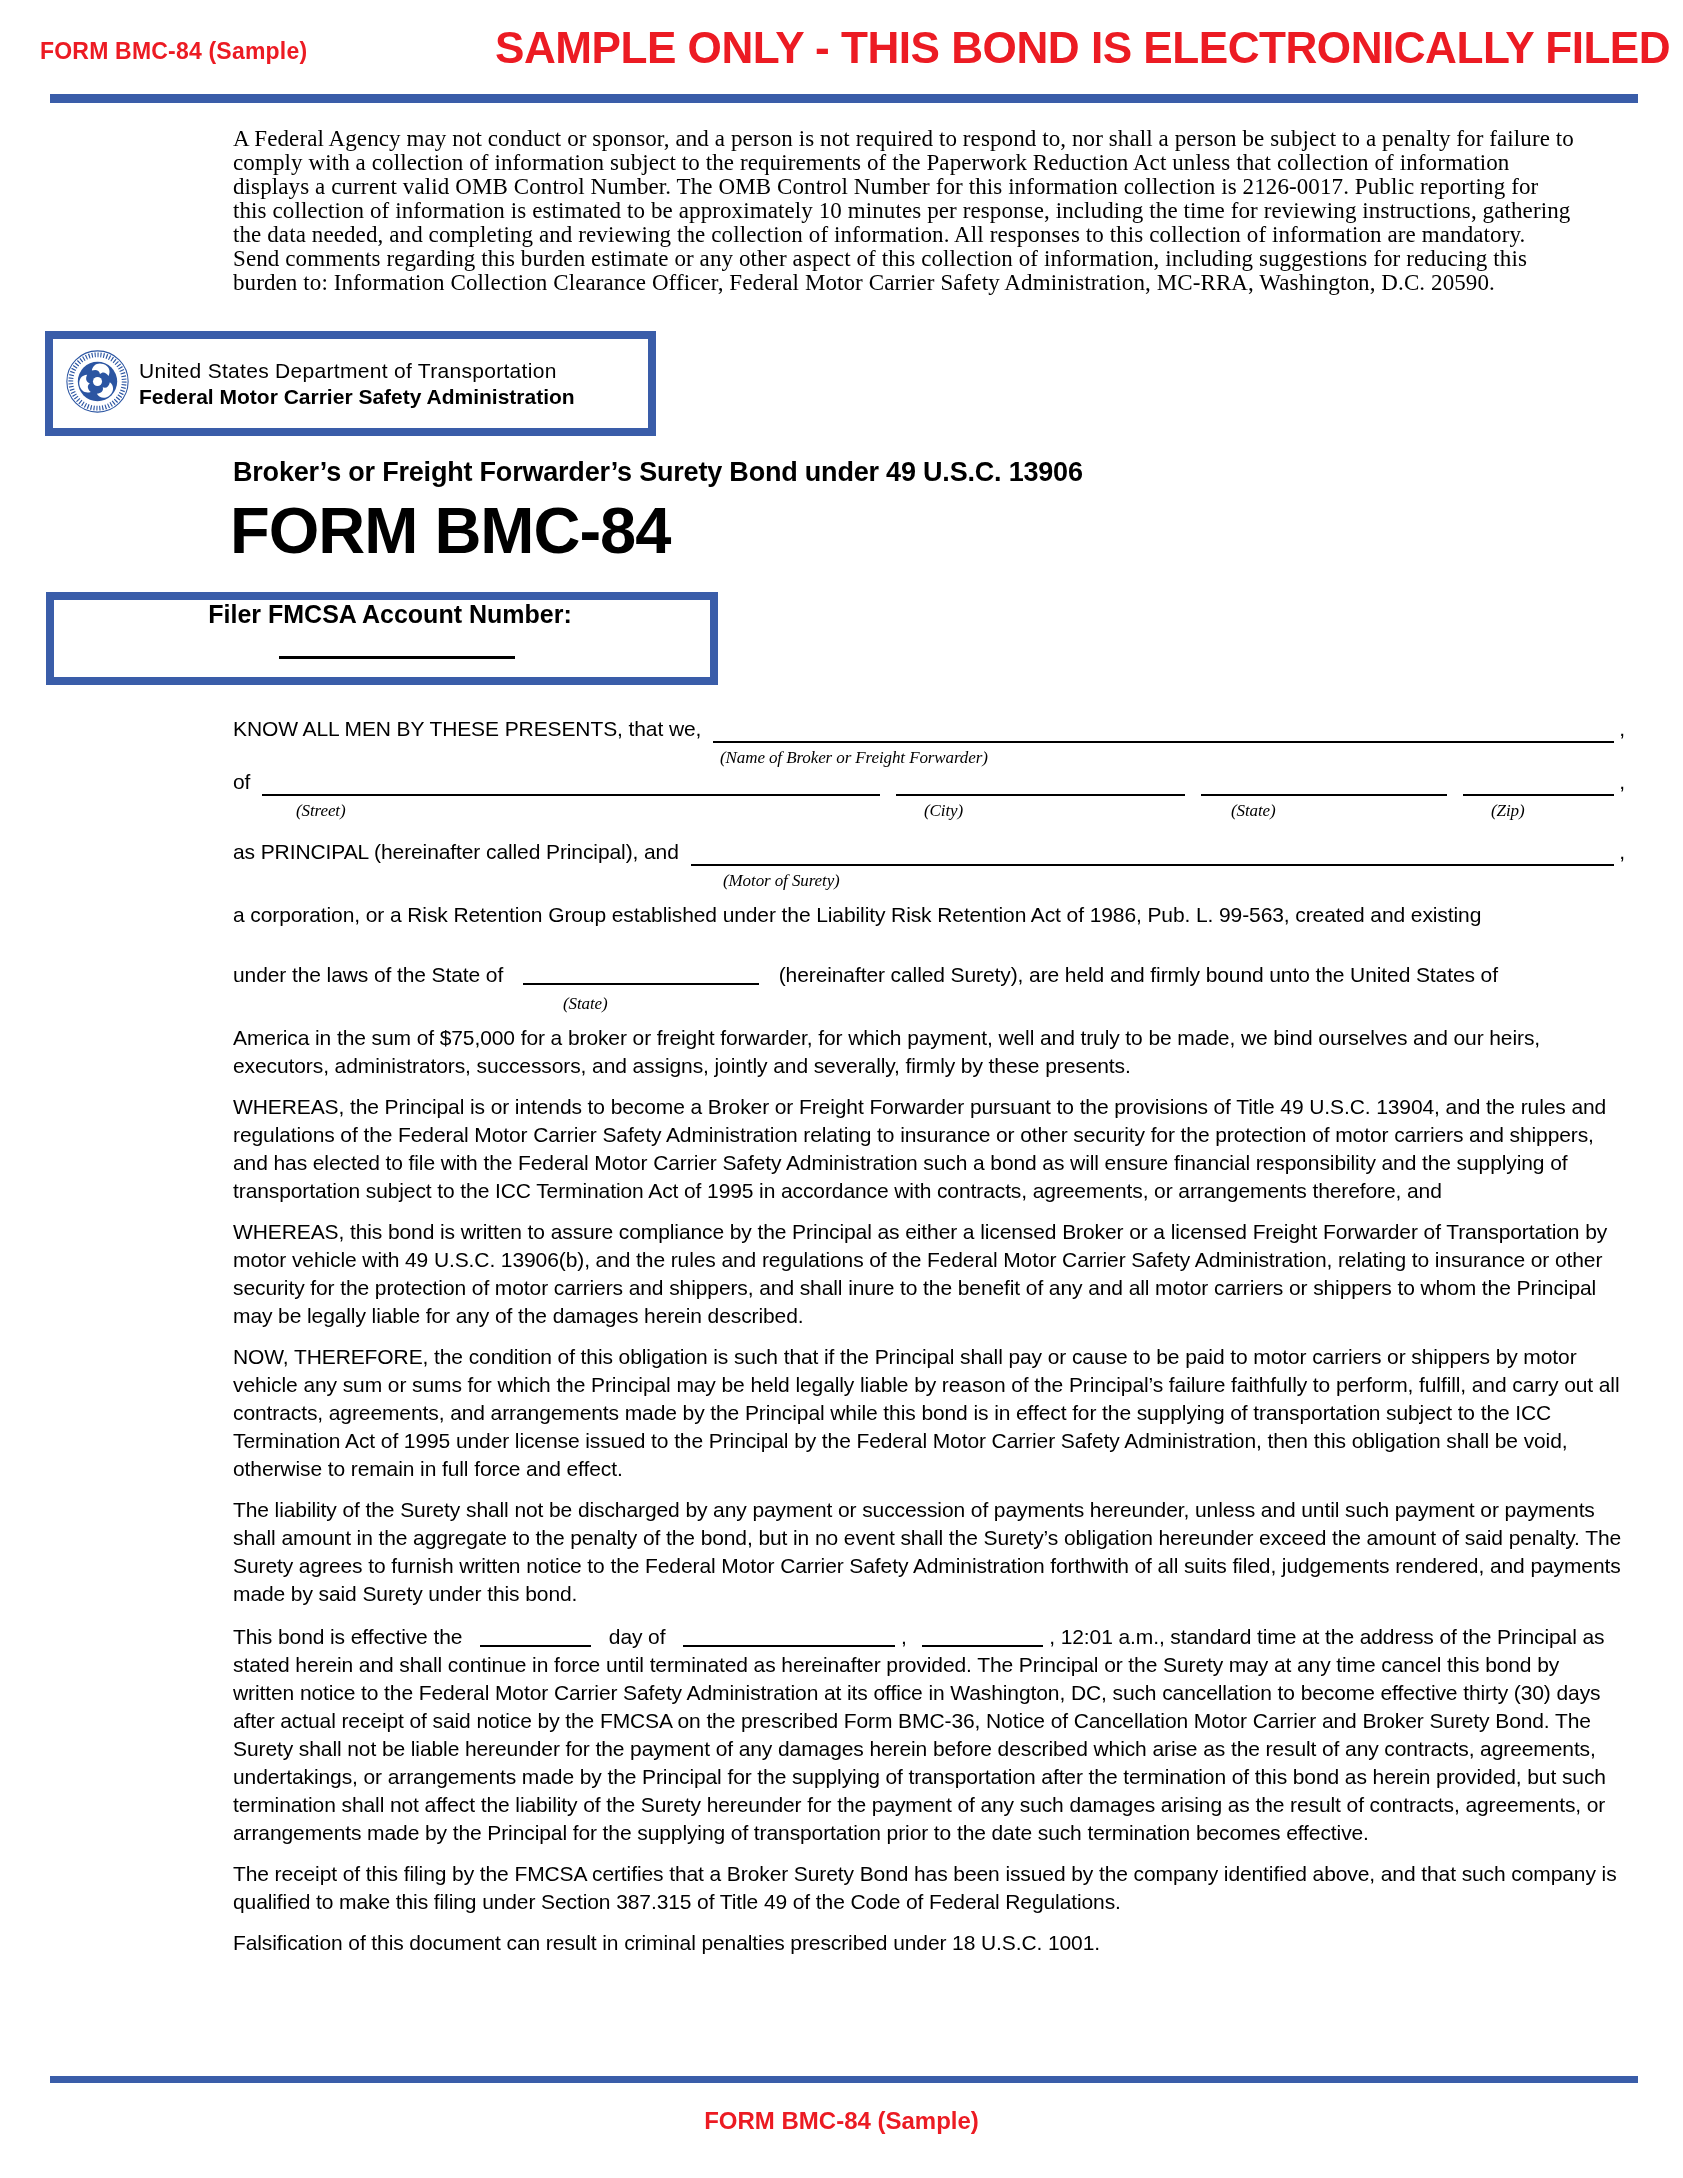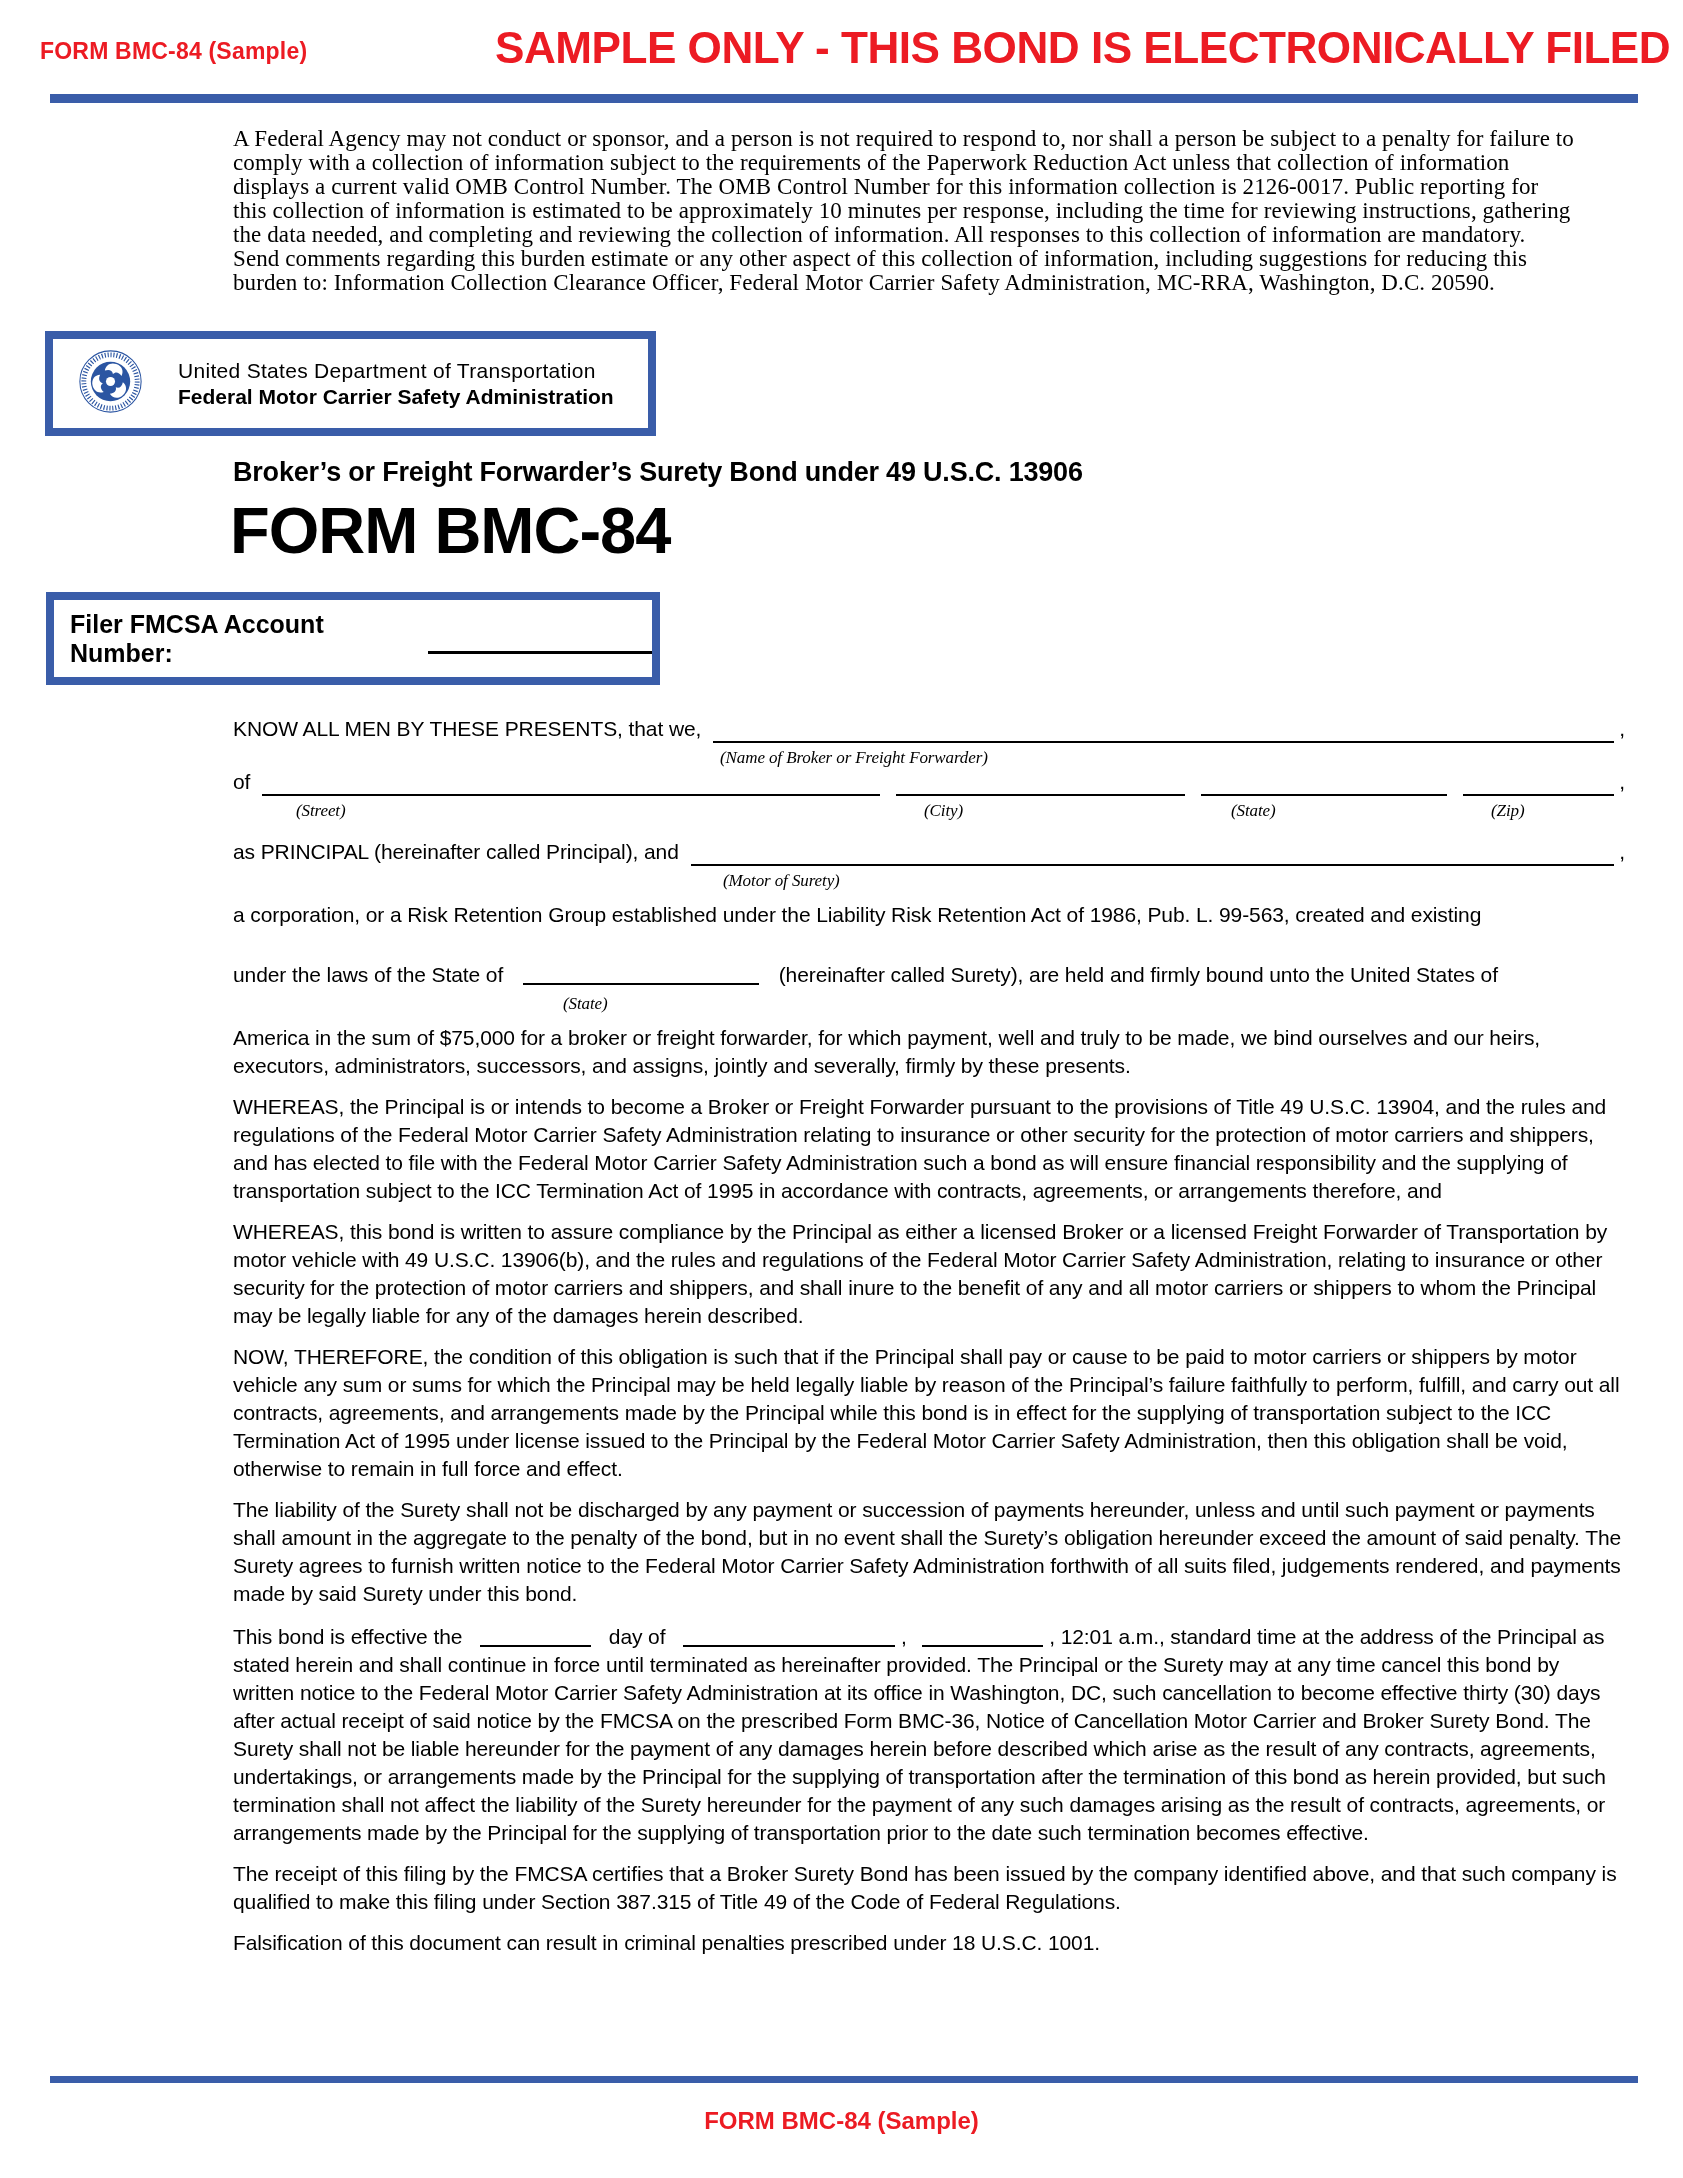--- a/index.html
+++ b/index.html
@@ -29,41 +29,41 @@
   .omb {
     position:absolute; left:233px; top:127px; width:1342px;
     font-family:"Liberation Serif", serif;
     font-size:23px; line-height:24px; letter-spacing:0.1px;
   }
 
   
   .agency-box {
     position:absolute; left:45px; top:331px; width:611px; height:105px;
     border:8px solid var(--blue); background:#fff;
-    display:flex; align-items:center; padding-left:26px; gap:36px;
+    display:flex; align-items:center; padding-left:13px; gap:10px;
   }
   .agency-text .l1 { font-size:21px; letter-spacing:0.3px; }
   .agency-text .l2 { font-size:21px; font-weight:bold; margin-top:2px; }
 
   
   .subtitle {
     position:absolute; left:233px; top:457px;
     font-size:27px; font-weight:bold; letter-spacing:-0.2px;
   }
   .main-title {
     position:absolute; left:230px; top:493px;
     font-size:65px; font-weight:bold; letter-spacing:-1px;
   }
 
   
   .filer-box {
-    position:absolute; left:46px; top:592px; width:614px; height:93px;
+    position:absolute; left:46px; top:592px; width:672px; height:93px;
     border:8px solid var(--blue); background:#fff;
     display:flex; align-items:center; padding-left:16px;
-    font-size:25px; font-weight:bold;
+    font-size:25px; font-weight:bold;flex-direction:column;
   }
   .filer-blank {
     display:inline-block; width:236px; border-bottom:3px solid #000;
     height:30px; margin-left:14px;
   }
 
   
   .body-col {
     position:absolute; left:233px; top:715px; width:1392px;
     font-size:21px; line-height:28px; letter-spacing:-0.1px;

